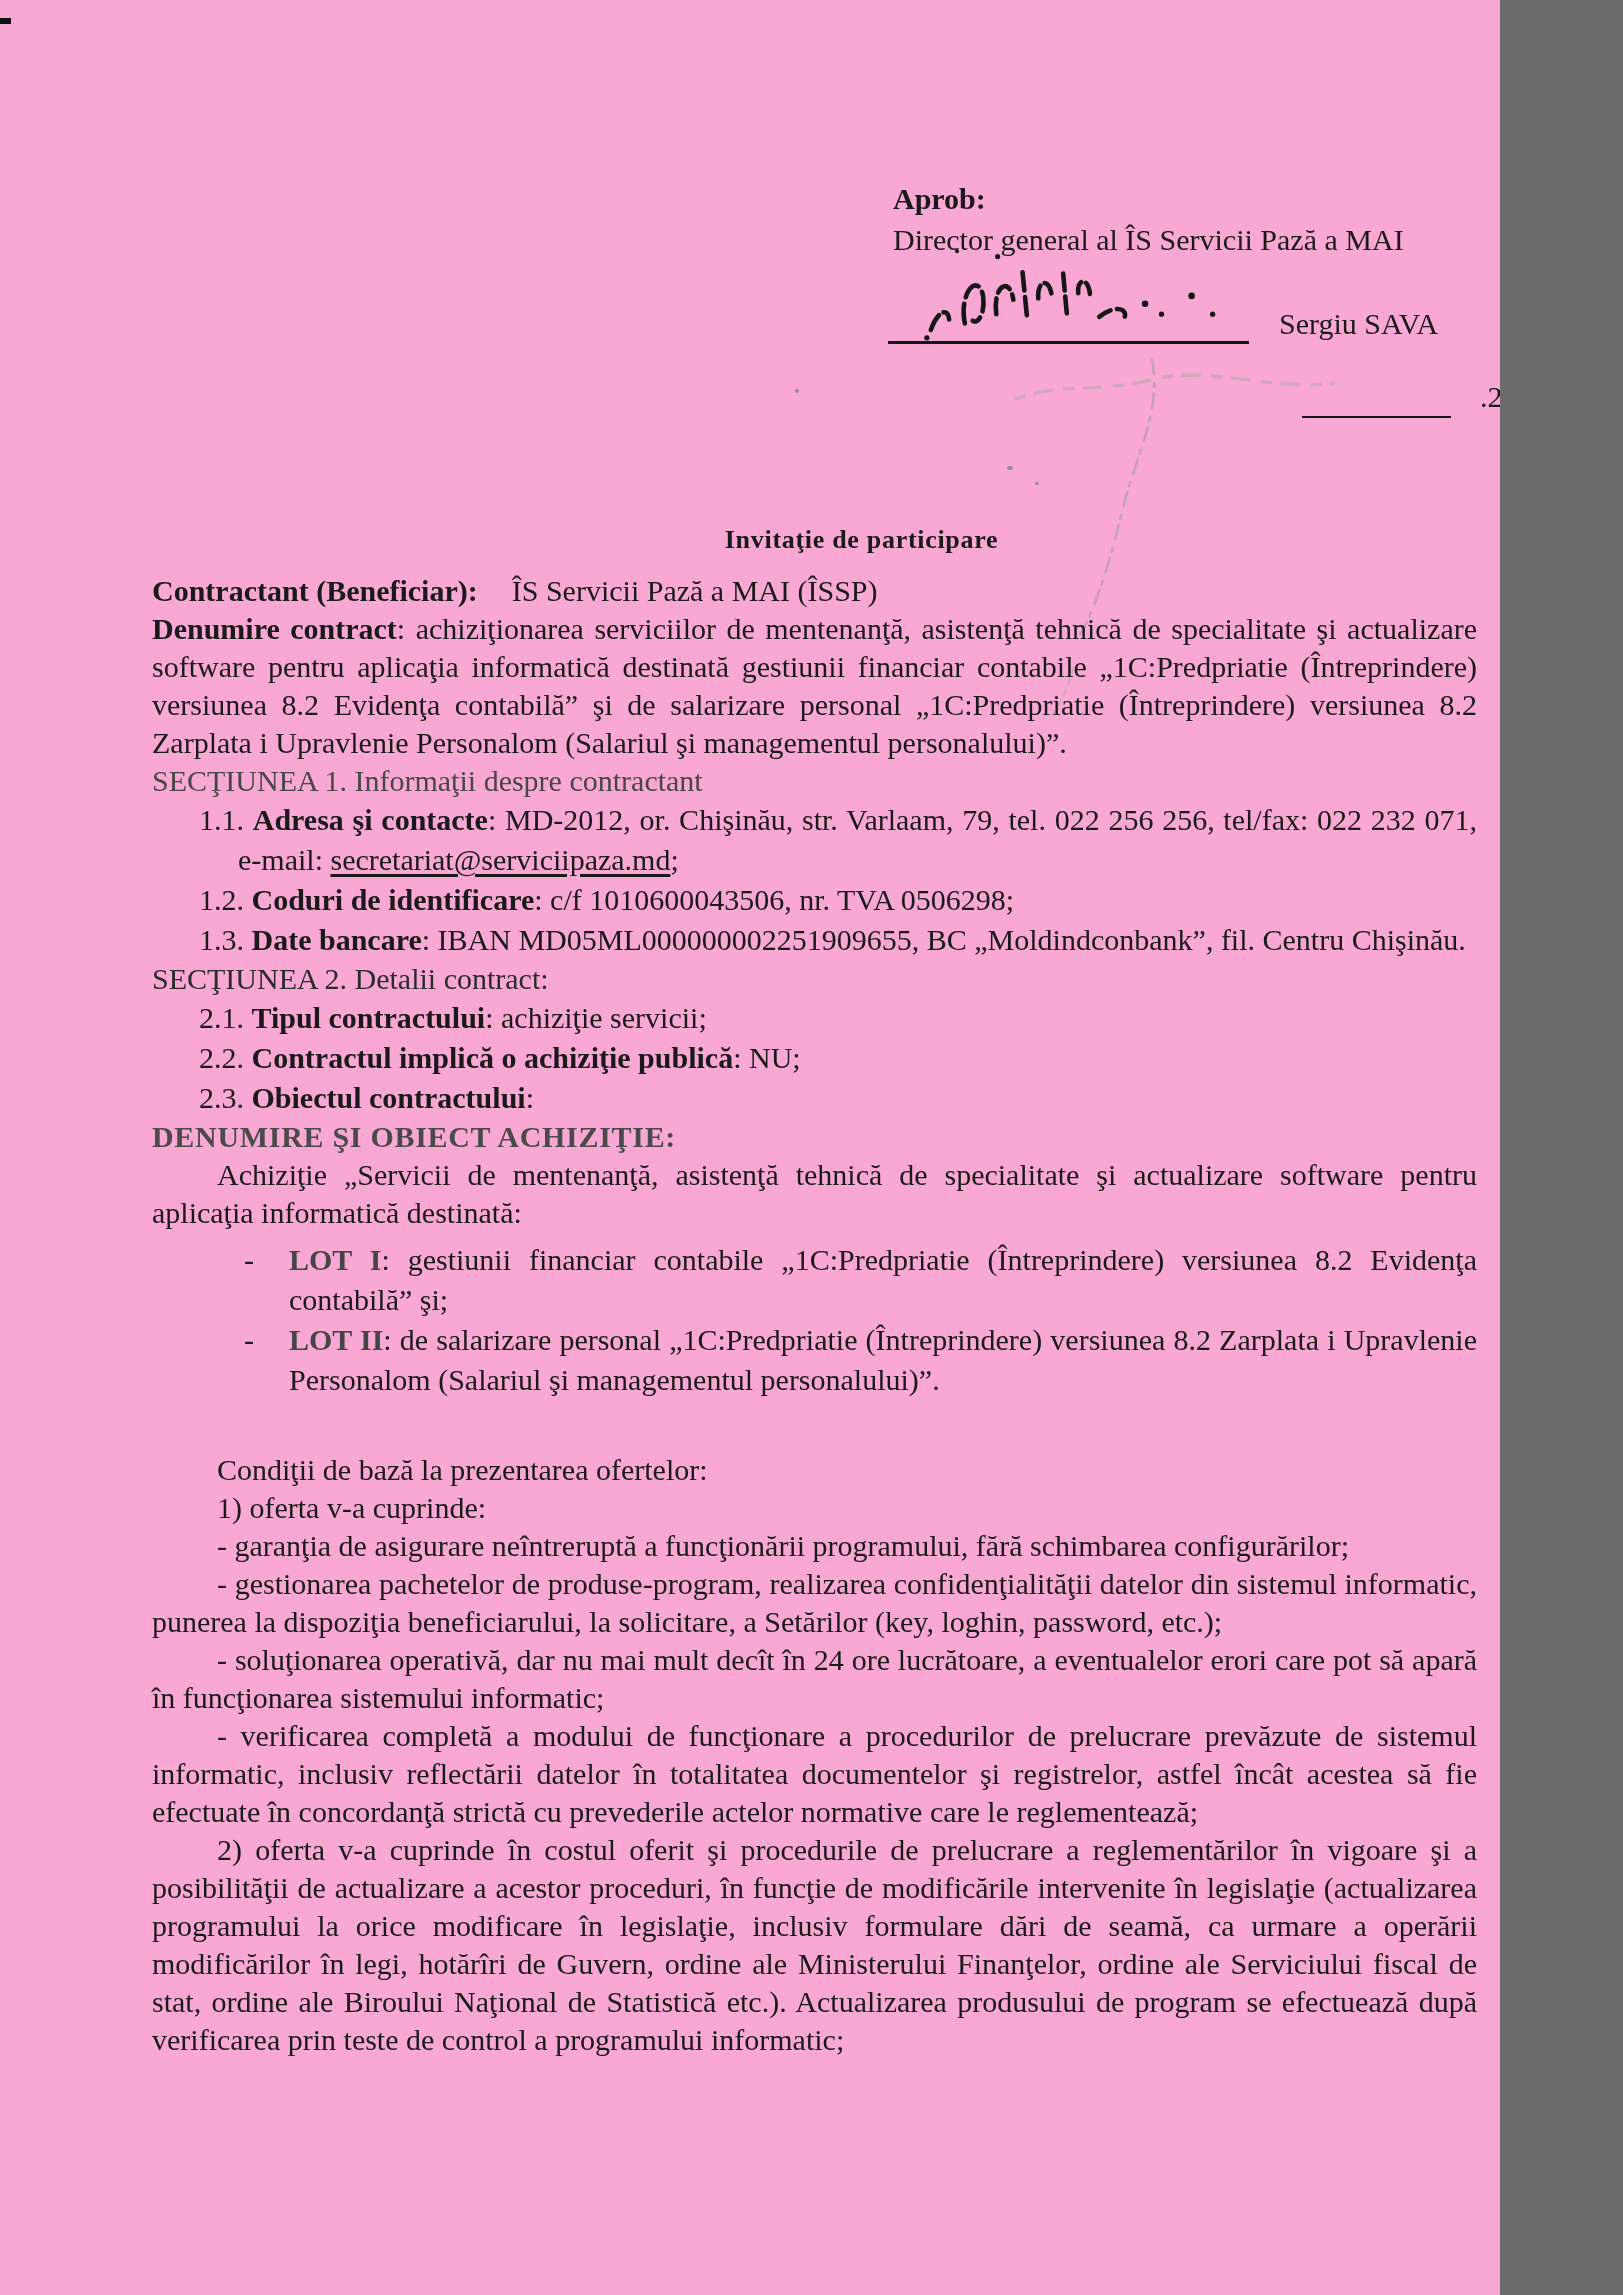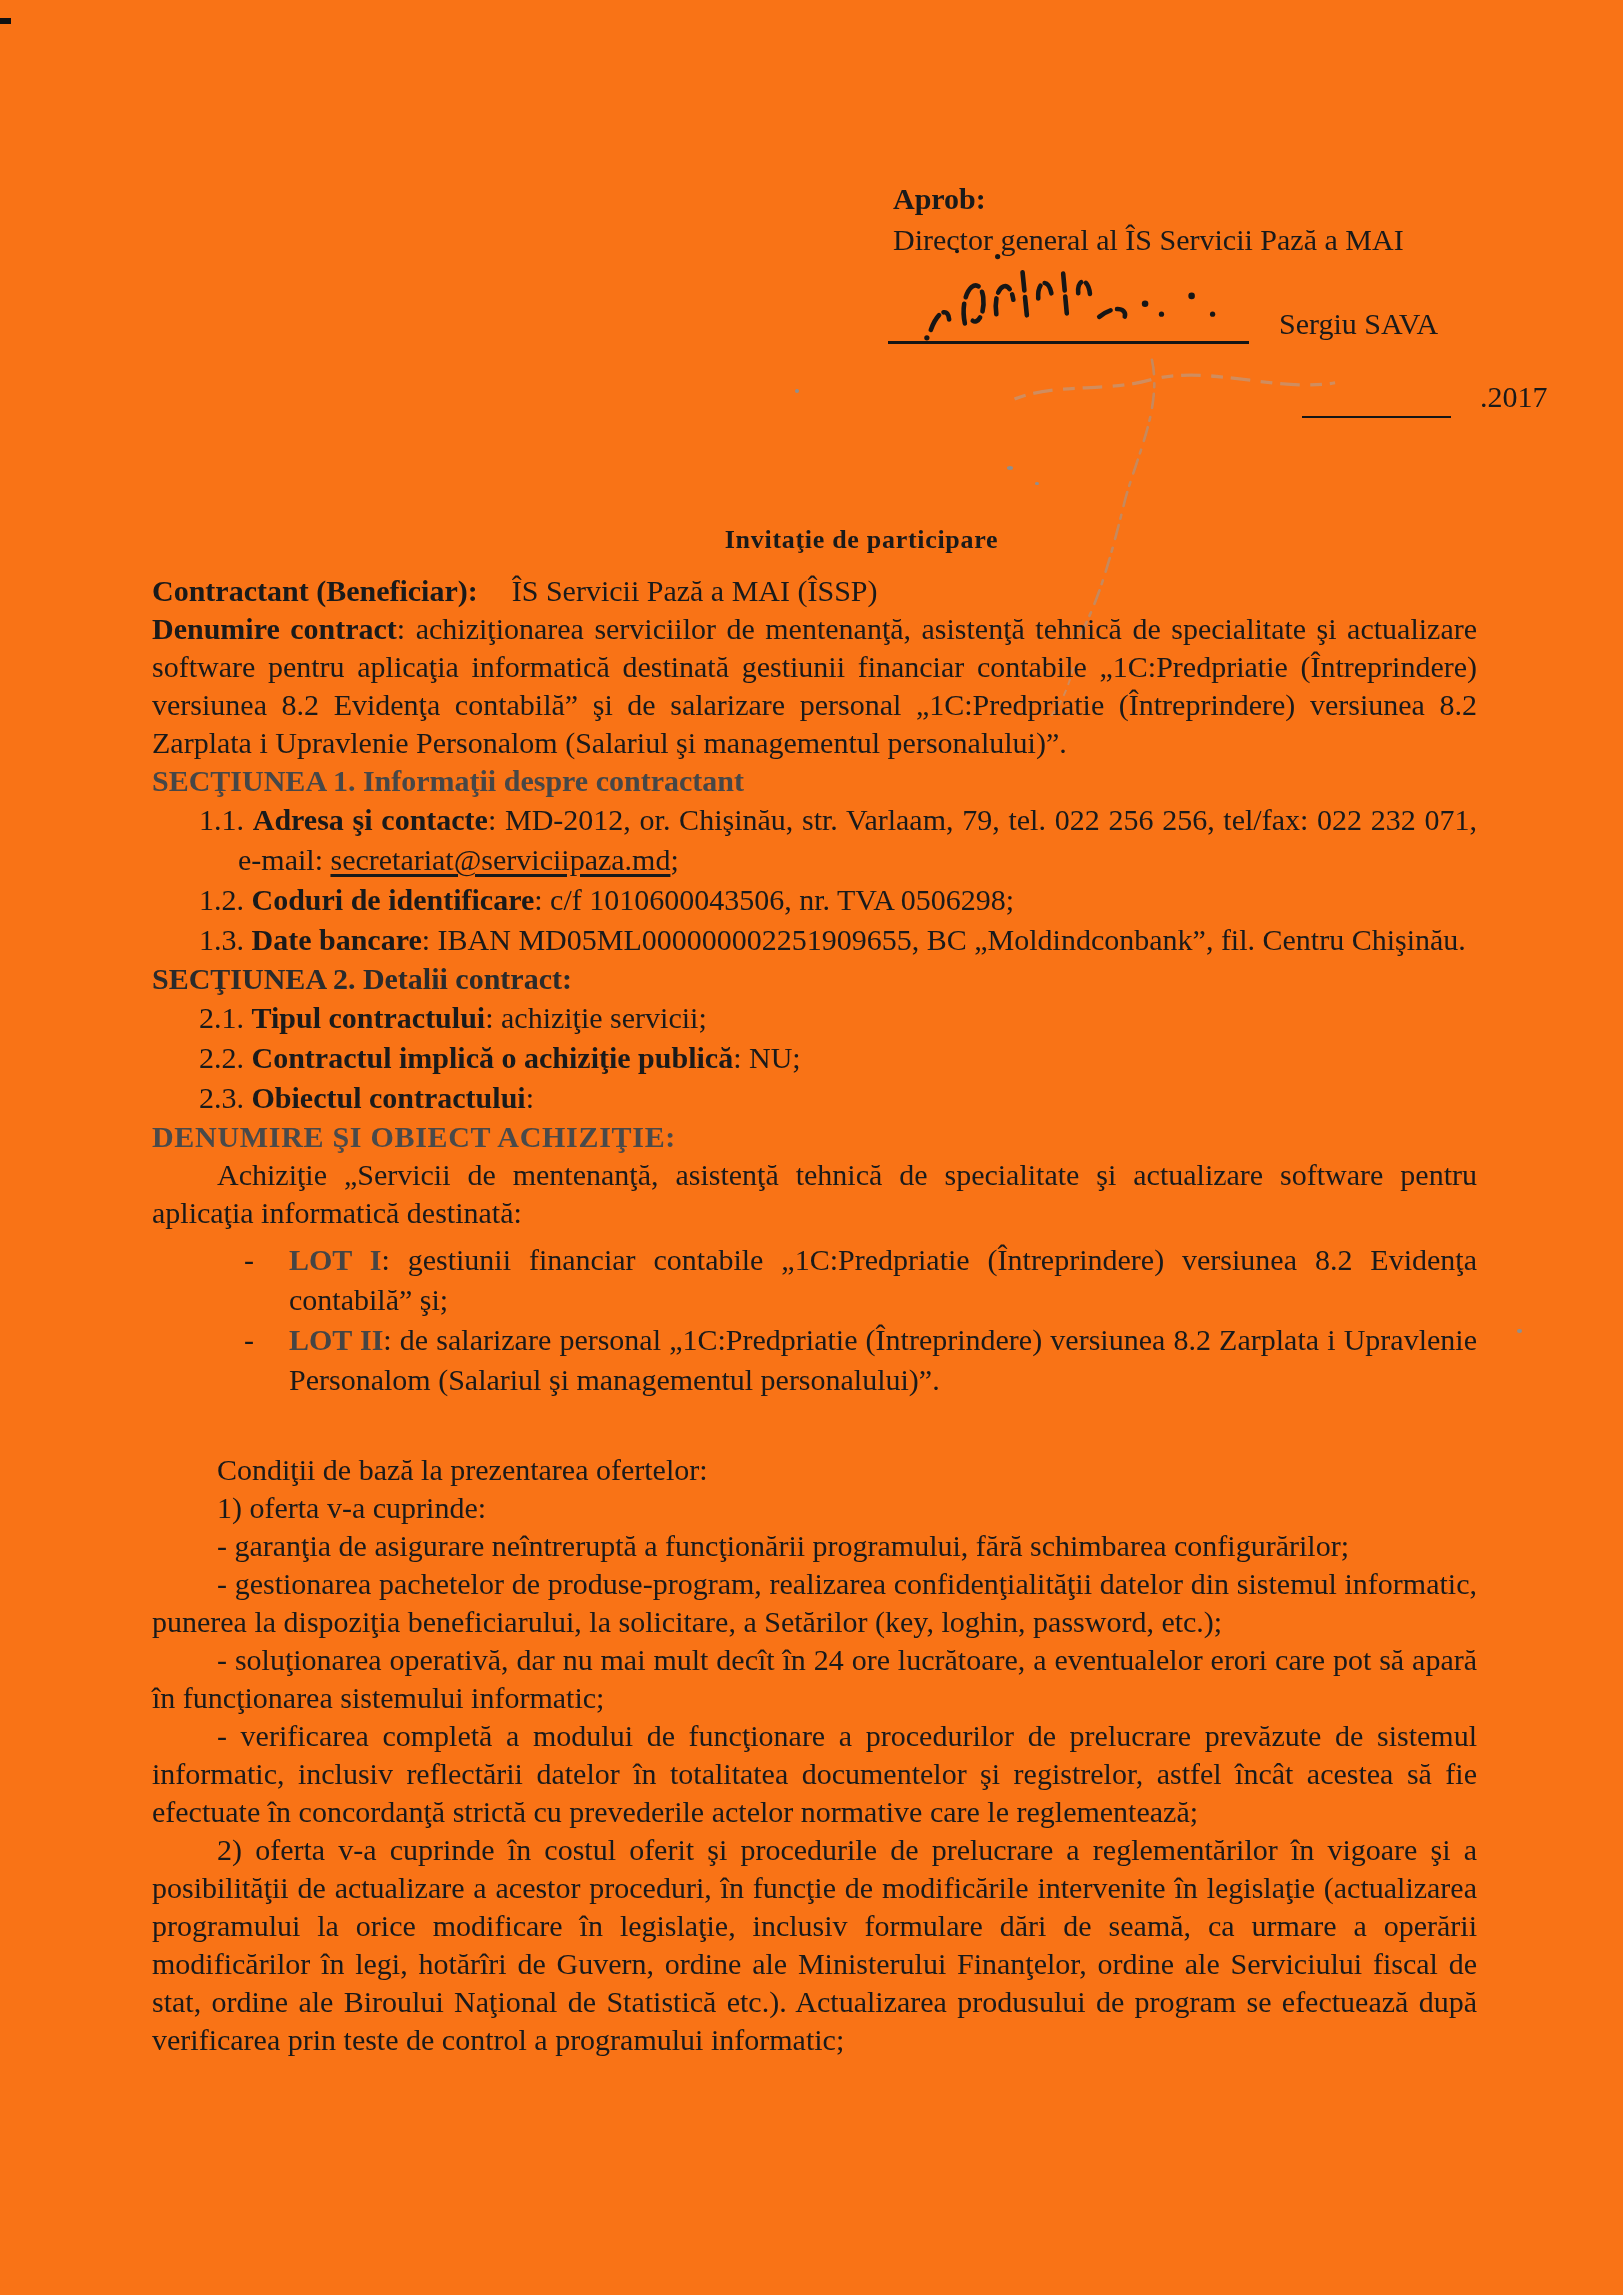--- a/index.html
+++ b/index.html
@@ -1,19 +1,19 @@
 <!DOCTYPE html>
 <html style="font-size:10.5px"><head>
 <meta charset="utf-8">
 <style>
   html,body { margin:0; padding:0; background:#6b6b6b; }
   .page {
     position:relative;
-    width:1623px; height:2295px;
-    background:#f97316;
+    width:1500px; height:2295px;
+    background:#f9a8d4;
     font-family:"Liberation Serif","DejaVu Serif",serif;
     color:#1a1a1a;
     overflow:hidden;
   }
   .speck { position:absolute; background:#8f8f8f; border-radius:50%; }
   .edge-mark { position:absolute; background:#111; }
 
   
   .approval { position:absolute; left:893px; top:178px; width:681px; font-size:30px; line-height:41px; }
   .approval .aprob { font-weight:bold; }
@@ -35,21 +35,21 @@
   }
 
   
   .body {
     position:absolute; left:152px; top:572px; width:1325px;
     font-size:30px; line-height:38px; text-align:justify;
   }
   .body p { margin:0; }
   b.lbl { font-weight:bold; }
   .tab-gap { display:inline-block; width:34px; }
-  .sec-heading { font-weight:bold; margin-top:52px; color:#474747; }
+  .sec-heading { font-weight:normal; margin-top:52px; color:#474747; }
   .sec-heading.dark { color:#2b2b2b; margin-top:0; }
   .sec-item { padding-left:86px; text-indent:-39px; line-height:40px; }
   .sec-item .num { font-weight:normal; }
   .sec-item .lbl { font-weight:bold; }
   a.email { color:#1a1a1a; text-decoration-thickness:2.6px; text-underline-offset:3.9px; }
   .denumire-heading { font-weight:bold; margin-top:30px; color:#4a4a4a; letter-spacing:0.7px; }
   .ind { text-indent:65px; }
   .lots { margin-top:7.9px; }
   .lot { position:relative; padding-left:137px; line-height:40px; }
   .lot .dash { position:absolute; left:92px; }

